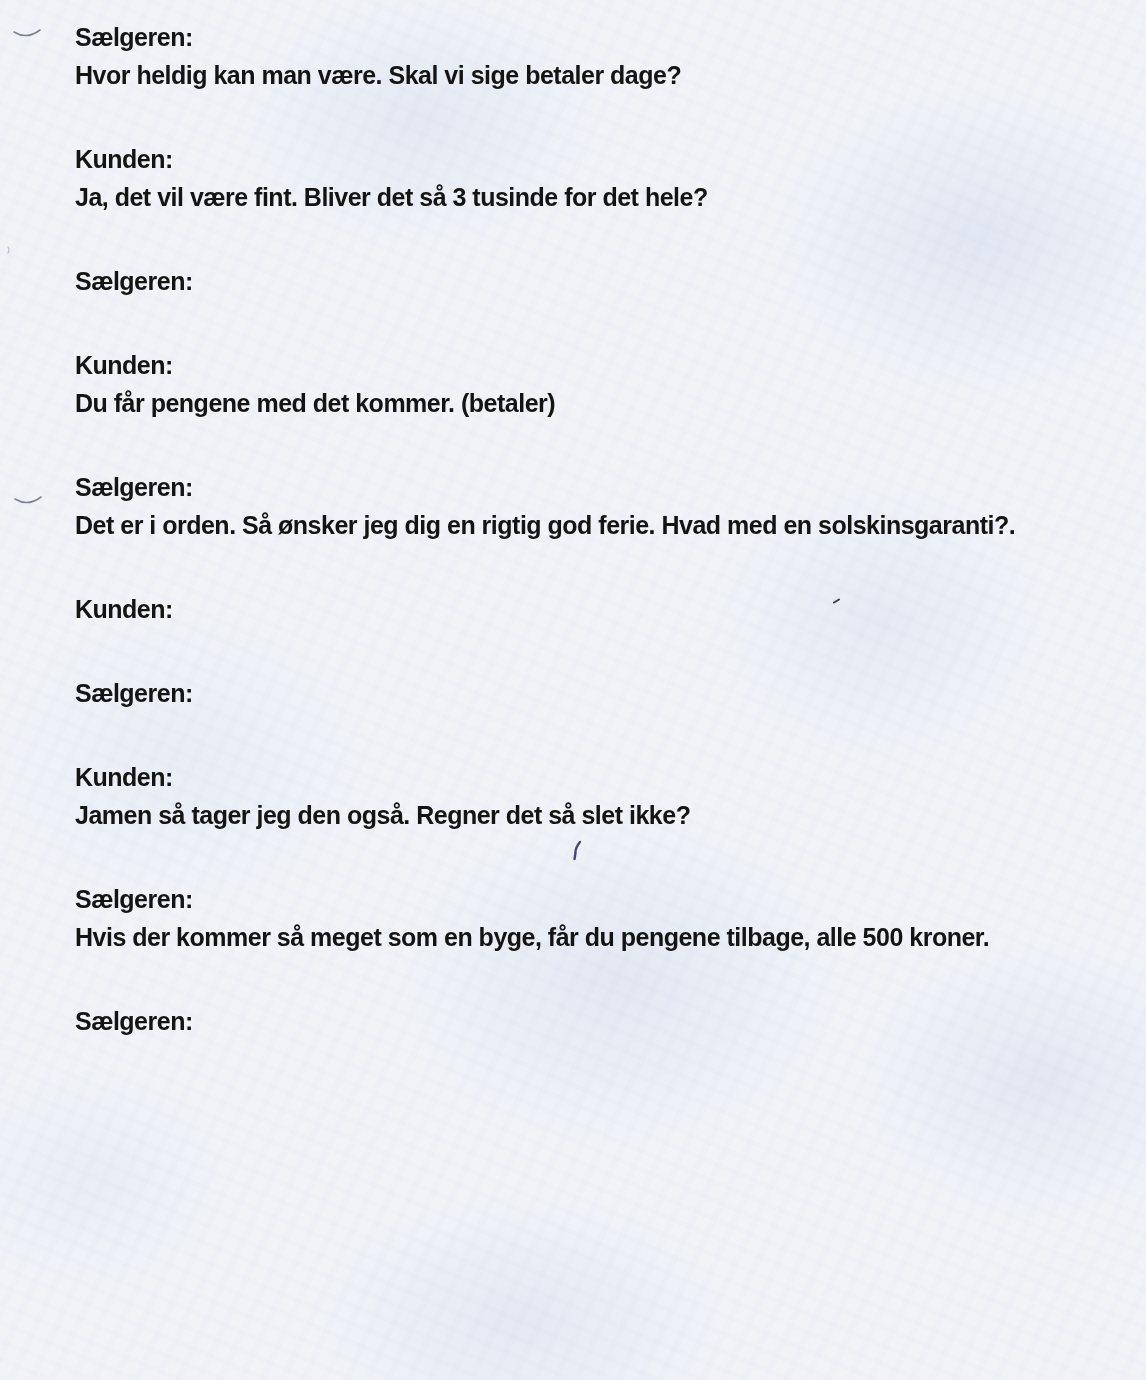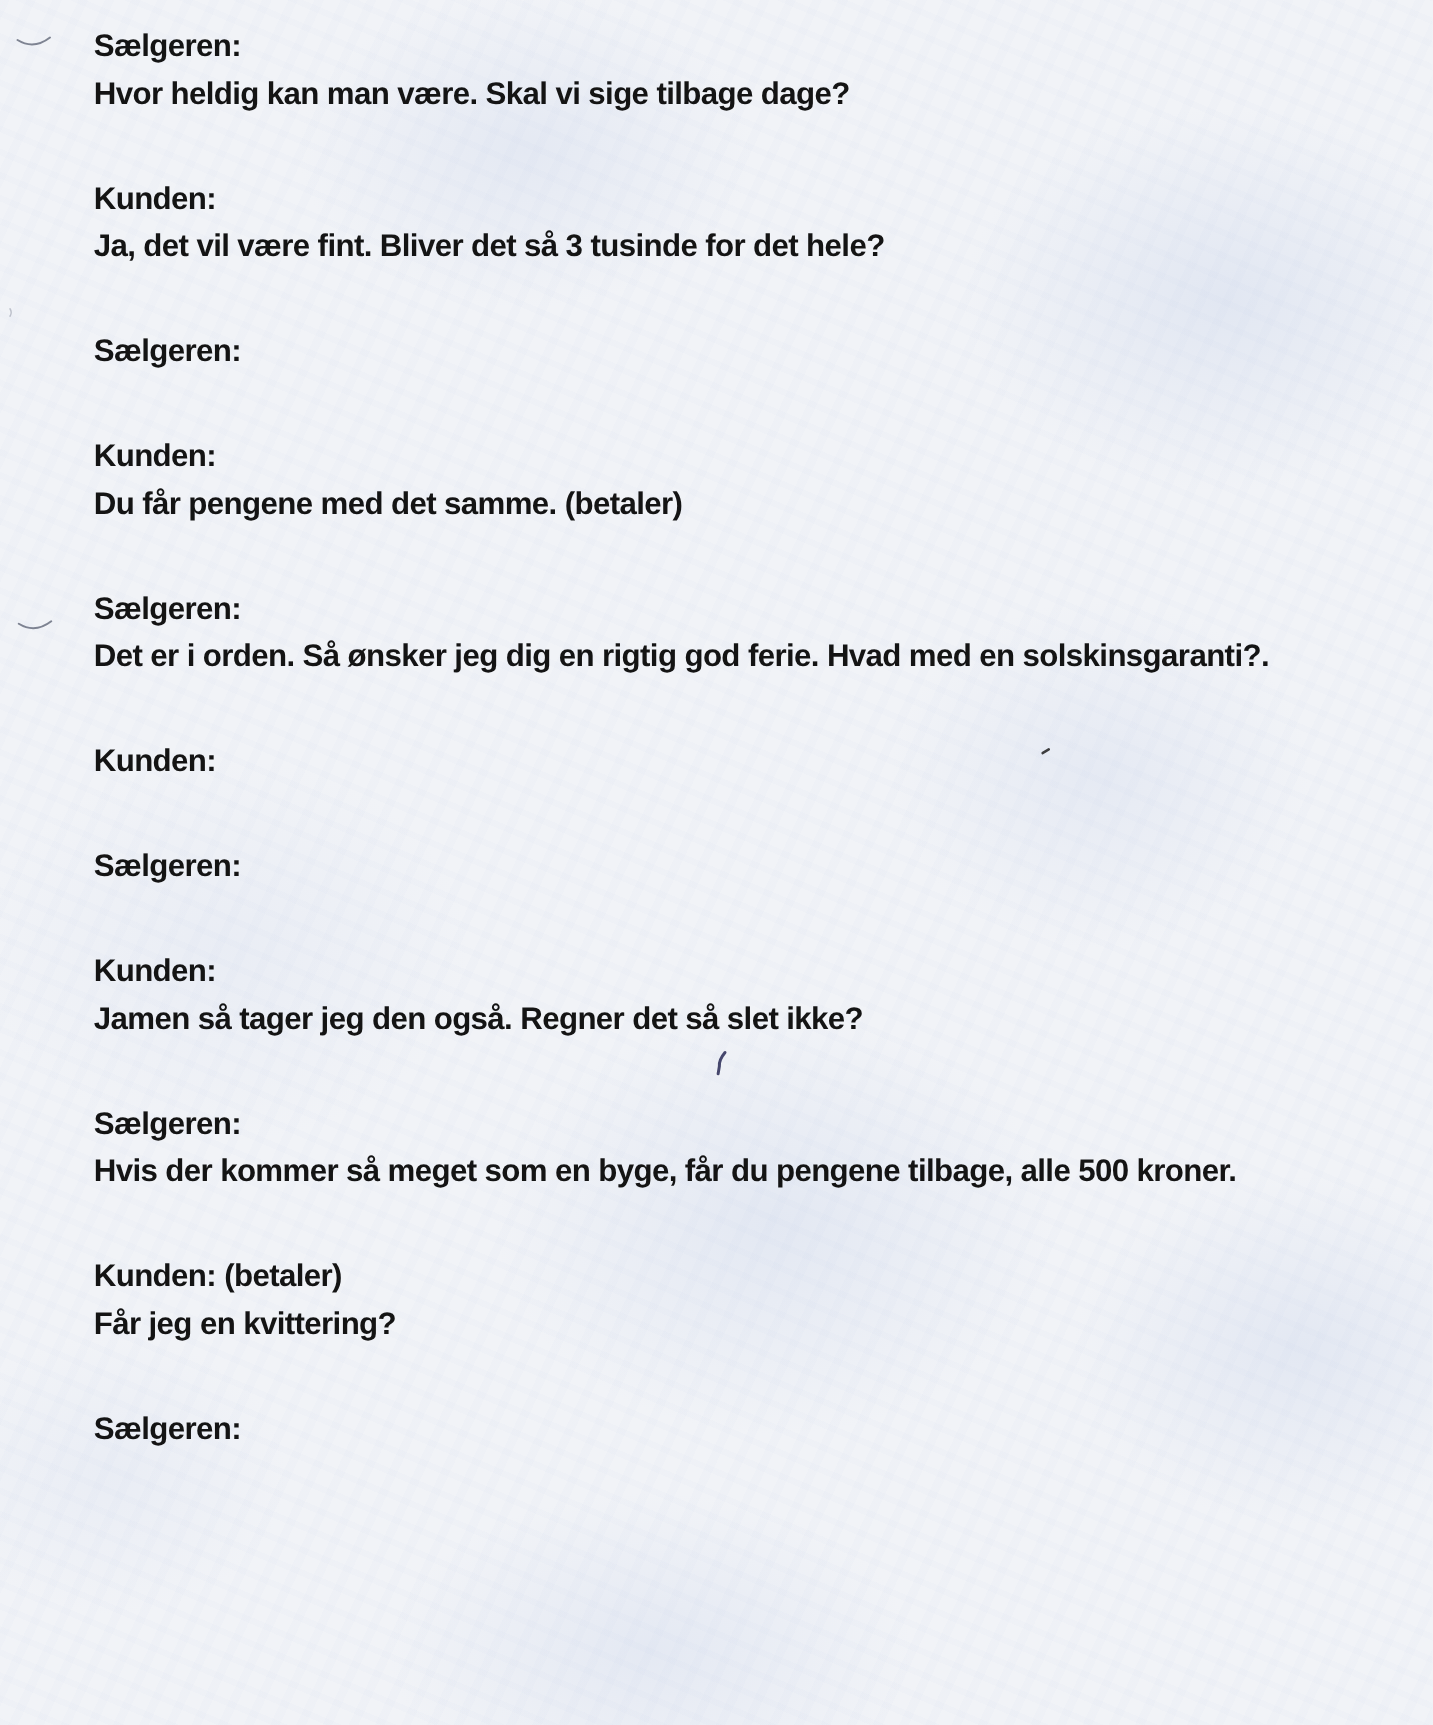--- a/index.html
+++ b/index.html
@@ -50,35 +50,35 @@
   }
   .pen-mark svg { display: block; }
 </style>
 </head>
 <body>
 
 <main class="page">
   <div id="dialogue-container">
   <section class="block">
     <div class="speaker">Sælgeren:</div>
-    <div class="line">Hvor heldig kan man være. Skal vi sige tilbage dage?</div>
+    <div class="line">Hvor heldig kan man være. Skal vi sige betaler dage?</div>
   </section>
 
   <section class="block">
     <div class="speaker">Kunden:</div>
     <div class="line">Ja, det vil være fint. Bliver det så 3 tusinde for det hele?</div>
   </section>
 
   <section class="block">
     <div class="speaker">Sælgeren:</div>
   </section>
 
   <section class="block">
     <div class="speaker">Kunden:</div>
-    <div class="line">Du får pengene med det samme. (betaler)</div>
+    <div class="line">Du får pengene med det kommer. (betaler)</div>
   </section>
 
   <section class="block">
     <div class="speaker">Sælgeren:</div>
     <div class="line">Det er i orden. Så ønsker jeg dig en rigtig god ferie. Hvad med en solskinsgaranti?.</div>
   </section>
 
   <section class="block">
     <div class="speaker">Kunden:</div>
   </section>
@@ -90,24 +90,20 @@
   <section class="block">
     <div class="speaker">Kunden:</div>
     <div class="line">Jamen så tager jeg den også. Regner det så slet ikke?</div>
   </section>
 
   <section class="block">
     <div class="speaker">Sælgeren:</div>
     <div class="line">Hvis der kommer så meget som en byge, får du pengene tilbage, alle 500 kroner.</div>
   </section>
 
-  <section class="block">
-    <div class="speaker">Kunden: (betaler)</div>
-    <div class="line">Får jeg en kvittering?</div>
-  </section>
 
   <section class="block">
     <div class="speaker">Sælgeren:</div>
   </section>
 </div>
 
   <span class="pen-mark" style="left:12px; top:27px;">
     <svg width="30" height="16" viewBox="0 0 30 16">
       <path d="M2,5 Q15,13 28,3" fill="none" stroke="#6a7080" stroke-width="1.6" stroke-linecap="round" opacity="0.85"></path>
     </svg>

